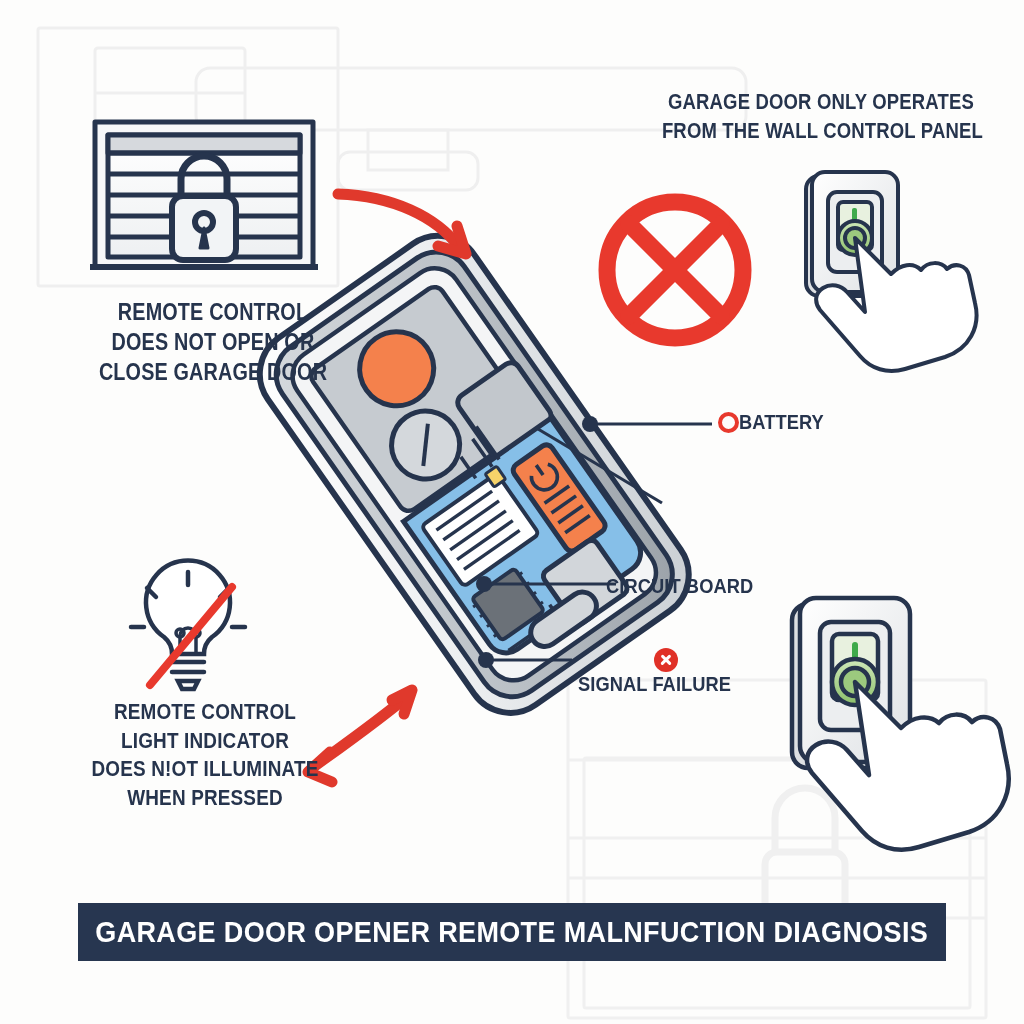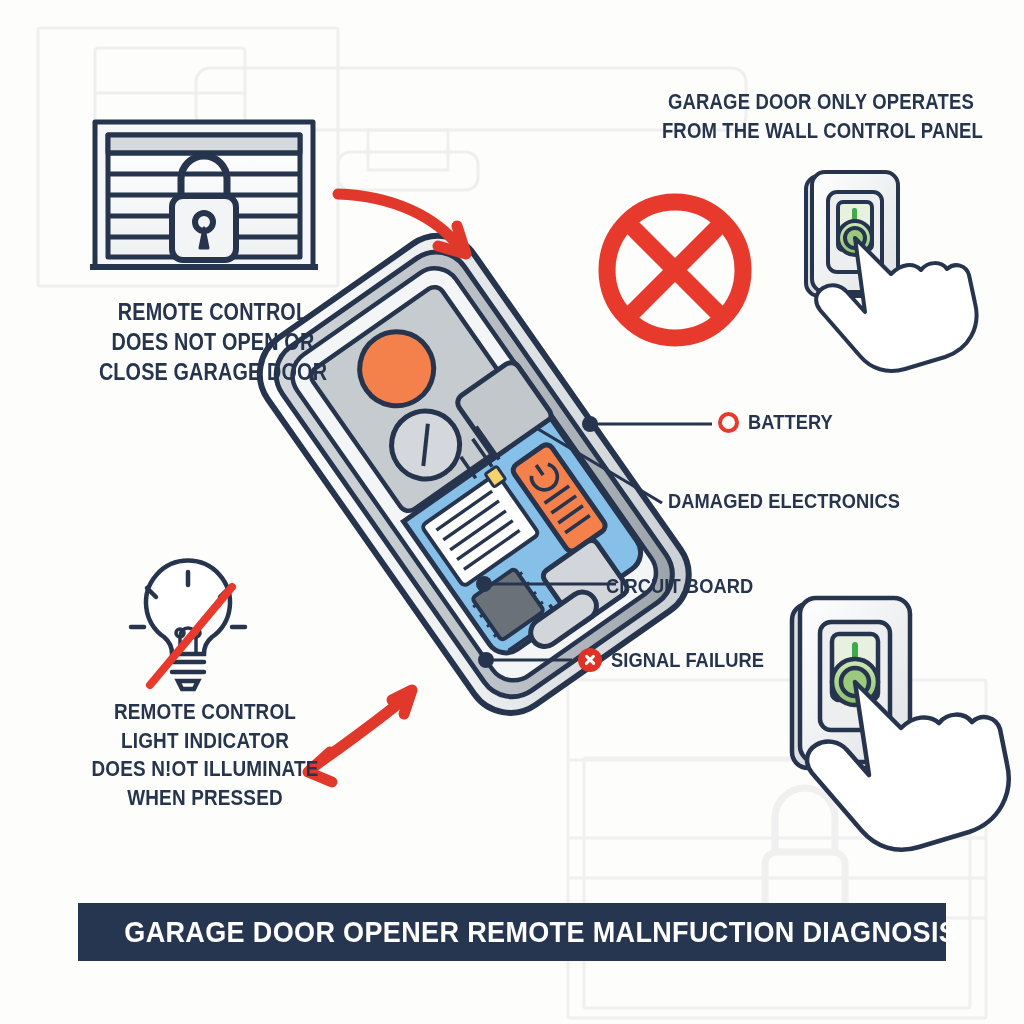--- a/index.html
+++ b/index.html
@@ -56,33 +56,32 @@
     left: 50px; top: 698px; width: 310px;
     font-size: 22px;
   }
 
   
   .callout {
     position: absolute;
     z-index: 6;
     display: flex;
     align-items: center;
-    gap: 9px;
     color: #26344d;
     font-weight: 700;
     text-transform: uppercase;
     font-size: 21px;
     letter-spacing: 0.1px;
     white-space: nowrap;
   }
   .callout .lbl { transform: scaleX(0.87); transform-origin: left center; }
   #co-battery   { left: 718px; top: 410px; }
   #co-damaged   { left: 668px; top: 489px; }
   #co-circuit   { left: 606px; top: 574px; }
-  #co-signal    { left: 578px; top: 648px; }
+  #co-signal    { left: 578px; top: 648px; flex-direction: column; }
 
   .ic-ring {
     width: 21px; height: 21px;
     border: 4px solid #e8392d;
     border-radius: 50%;
     box-sizing: border-box;
     flex: none;
   }
   .ic-xmark {
     width: 24px; height: 24px;
@@ -106,21 +105,21 @@
   #banner {
     position: absolute;
     z-index: 7;
     left: 78px;
     top: 903px;
     width: 868px;
     height: 58px;
     background: #273650;
     display: flex;
     align-items: center;
-    justify-content: flex-start;
+    justify-content: center;
   }
   #banner-text {
     color: #ffffff;
     font-weight: 700;
     text-transform: uppercase;
     font-size: 30px;
     letter-spacing: 0.4px;
     white-space: nowrap;
     transform: scaleX(0.90);
   }
@@ -348,23 +347,20 @@
     <span class="caption-line">LIGHT INDICATOR</span>
     <span class="caption-line">DOES N!OT ILLUMINATE</span>
     <span class="caption-line">WHEN PRESSED</span>
   </div>
 
   <div class="callout" id="co-battery">
     <span class="ic-ring"></span>
     <span class="lbl">BATTERY</span>
   </div>
 
-  <div class="callout" id="co-damaged">
-    <span class="lbl">DAMAGED ELECTRONICS</span>
-  </div>
 
   <div class="callout" id="co-circuit">
     <span class="lbl">CIRCUIT BOARD</span>
   </div>
 
   <div class="callout" id="co-signal">
     <span class="ic-xmark"></span>
     <span class="lbl">SIGNAL FAILURE</span>
   </div>
 

